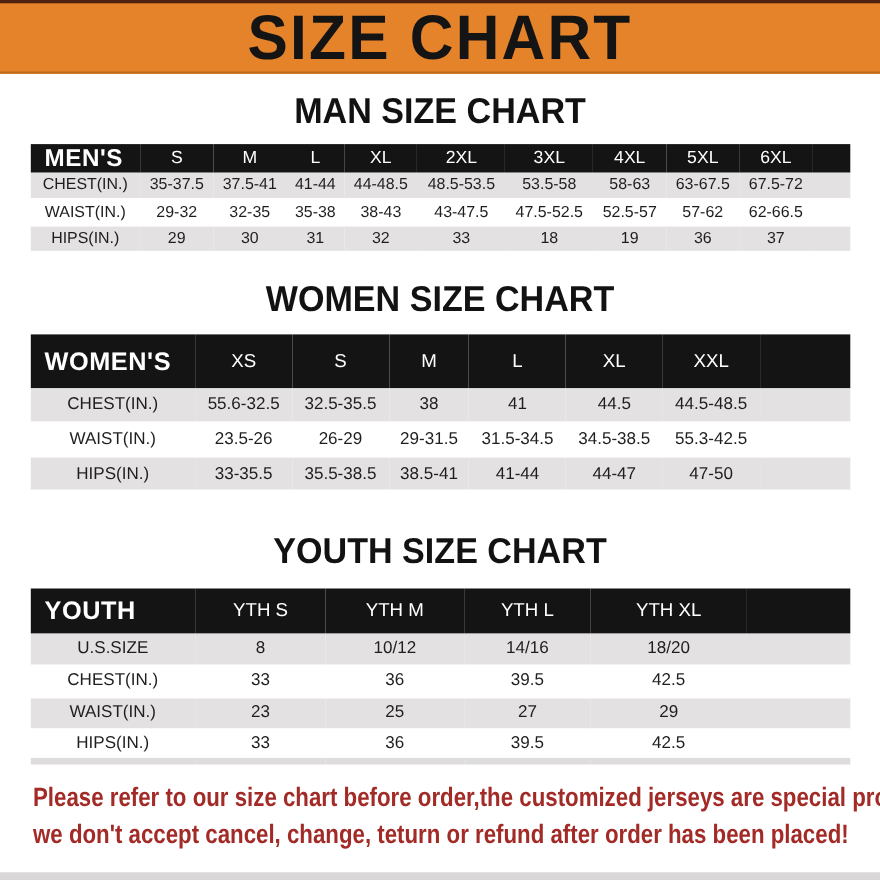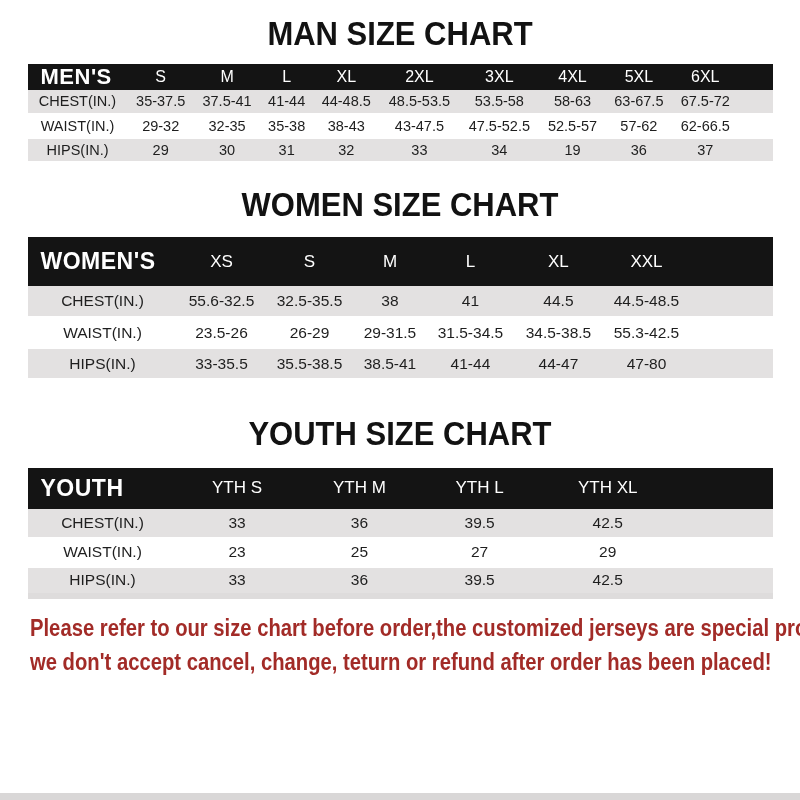--- a/index.html
+++ b/index.html
@@ -91,20 +91,23 @@
     position:absolute; left:0; bottom:0;
     width:800px; height:7px;
     background:#d9d7d7;
   }
 </style>
 </head>
 <body>
 
 <div class="page">
 
+  <header class="banner">
+    <h1>SIZE CHART</h1>
+  </header>
 
   <section class="chart-section men">
     <h2 class="section-title">MAN SIZE CHART</h2>
     <table class="size-table">
         <thead>
           <tr>
             <th class="corner label-col">MEN'S</th>
             <th>S</th>
             <th>M</th>
             <th>L</th>
@@ -144,21 +147,21 @@
             <td>62-66.5</td>
             <td class="filler-col"></td>
           </tr>
           <tr>
             <td class="label-col">HIPS(IN.)</td>
             <td>29</td>
             <td>30</td>
             <td>31</td>
             <td>32</td>
             <td>33</td>
-            <td>34</td>
+            <td>18</td>
             <td>19</td>
             <td>36</td>
             <td>37</td>
             <td class="filler-col"></td>
           </tr>
         </tbody>
       </table>
   </section>
 
   <section class="chart-section women">
@@ -197,21 +200,21 @@
             <td>55.3-42.5</td>
             <td class="filler-col"></td>
           </tr>
           <tr>
             <td class="label-col">HIPS(IN.)</td>
             <td>33-35.5</td>
             <td>35.5-38.5</td>
             <td>38.5-41</td>
             <td>41-44</td>
             <td>44-47</td>
-            <td>47-80</td>
+            <td>47-50</td>
             <td class="filler-col"></td>
           </tr>
         </tbody>
       </table>
   </section>
 
   <section class="chart-section youth">
     <h2 class="section-title">YOUTH SIZE CHART</h2>
     <table class="size-table">
         <thead>
@@ -219,20 +222,28 @@
             <th class="corner label-col">YOUTH</th>
             <th>YTH S</th>
             <th>YTH M</th>
             <th>YTH L</th>
             <th>YTH XL</th>
             <th class="filler-col"></th>
           </tr>
         </thead>
         <tbody>
           <tr>
+            <td class="label-col">U.S.SIZE</td>
+            <td>8</td>
+            <td>10/12</td>
+            <td>14/16</td>
+            <td>18/20</td>
+            <td class="filler-col"></td>
+          </tr>
+          <tr>
             <td class="label-col">CHEST(IN.)</td>
             <td>33</td>
             <td>36</td>
             <td>39.5</td>
             <td>42.5</td>
             <td class="filler-col"></td>
           </tr>
           <tr>
             <td class="label-col">WAIST(IN.)</td>
             <td>23</td>

